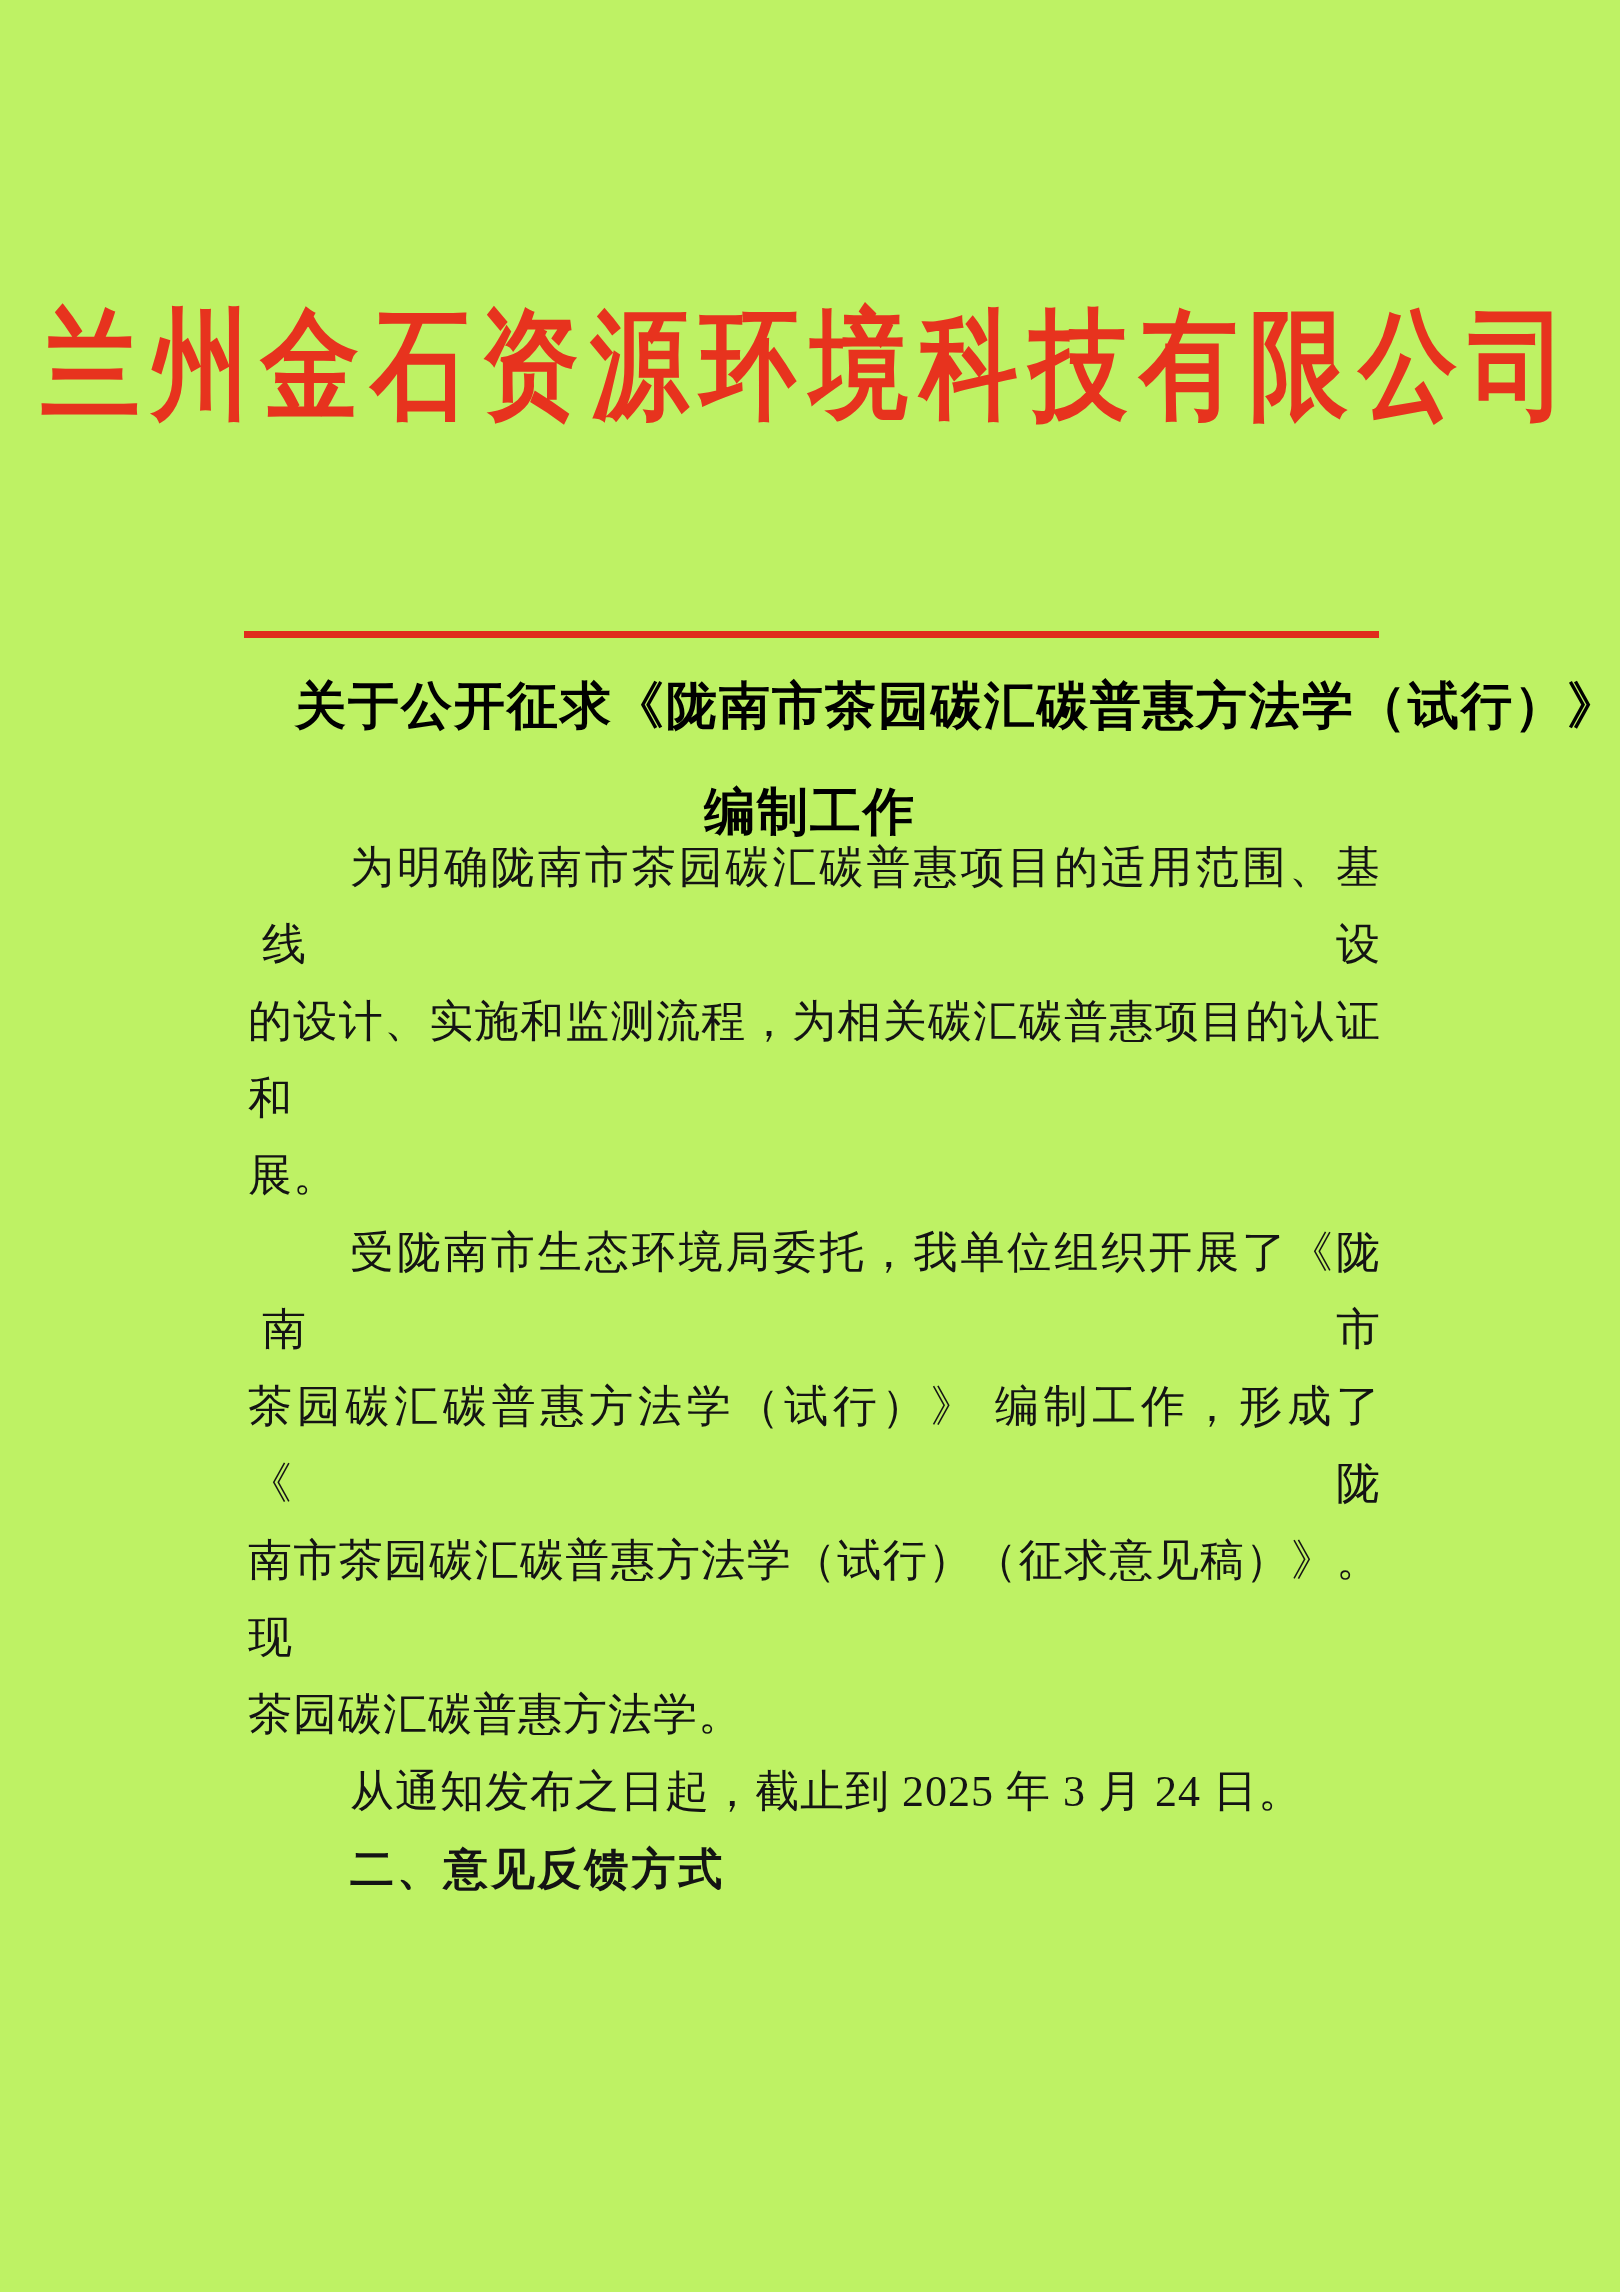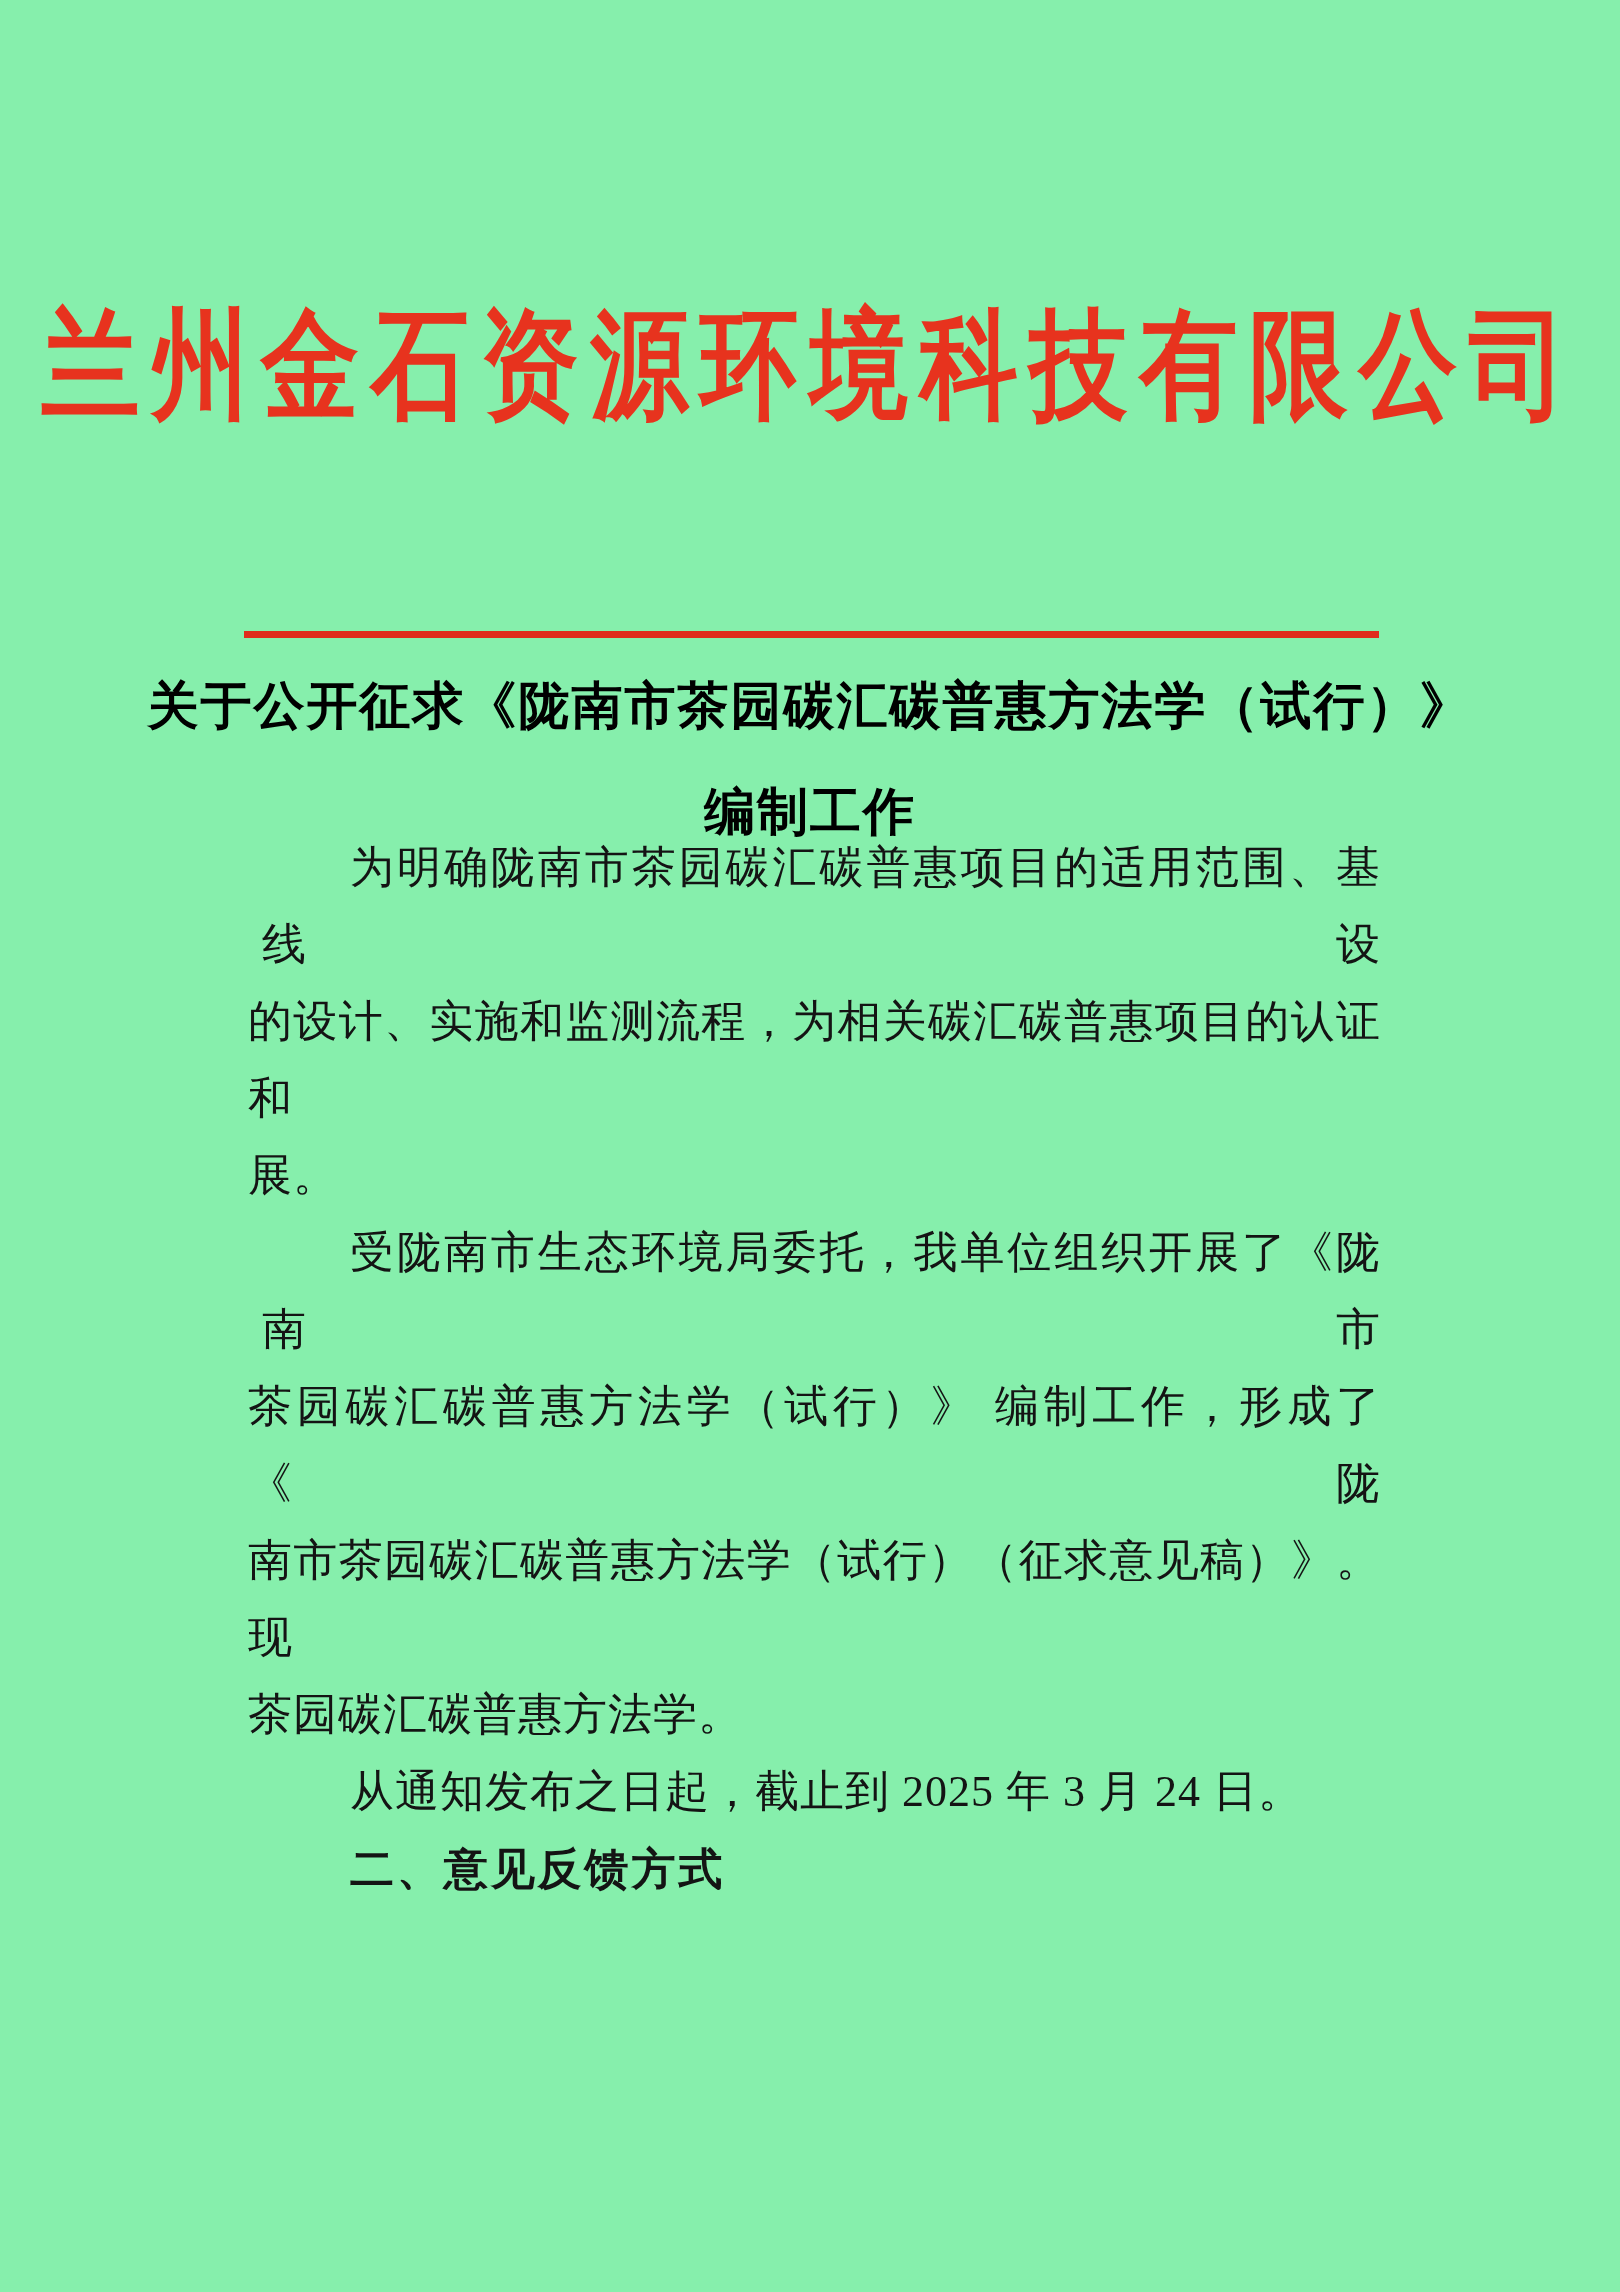--- a/index.html
+++ b/index.html
@@ -5,21 +5,21 @@
   html, body {
     margin: 0;
     padding: 0;
     background: #d9d9d9;
   }
   .page {
     position: relative;
     width: 1620px;
     height: 2293px;
     margin: 0 auto;
-    background: #86efac;
+    background: #bef264;
     overflow: hidden;
     font-family: "Liberation Serif", serif;
   }
   .letterhead {
     position: absolute;
     top: 286px;
     left: 0;
     width: 100%;
     text-align: center;
     font-family: "Liberation Serif", serif;
@@ -42,21 +42,21 @@
     left: 0;
     width: 100%;
     text-align: center;
     font-family: "Liberation Serif", serif;
     font-weight: bold;
     font-size: 51px;
     letter-spacing: 2px;
     color: #000000;
     white-space: nowrap;
   }
-  .doc-title.line1 { top: 672px; }
+  .doc-title.line1 { top: 672px; text-align: right; }
   .doc-title.line2 { top: 778px; }
   .body-block {
     position: absolute;
     top: 829px;
     left: 248px;
     width: 1133px;
     font-size: 44px;
     line-height: 77px;
     letter-spacing: 1px;
     color: #141414;

